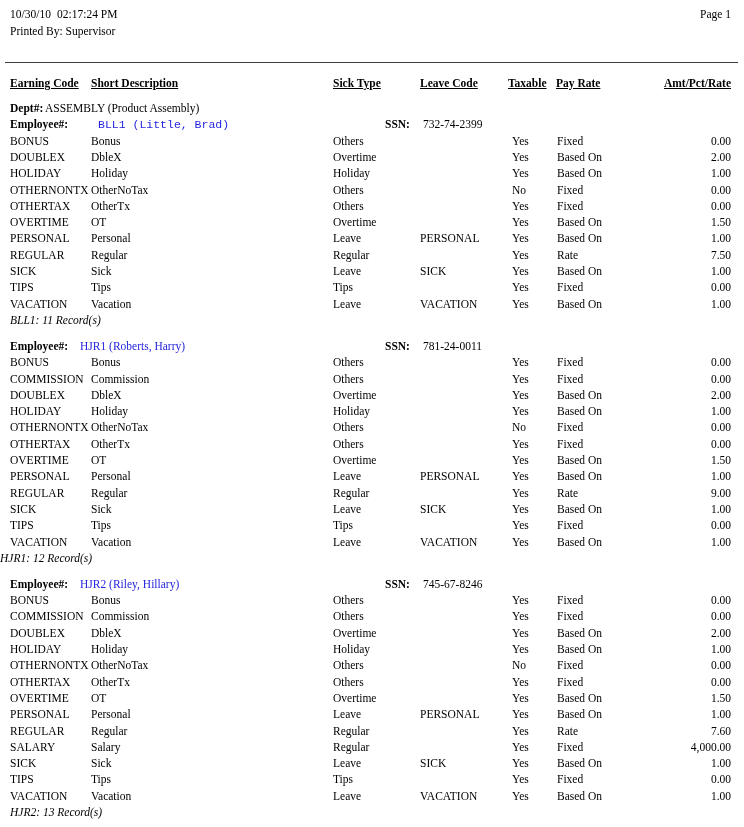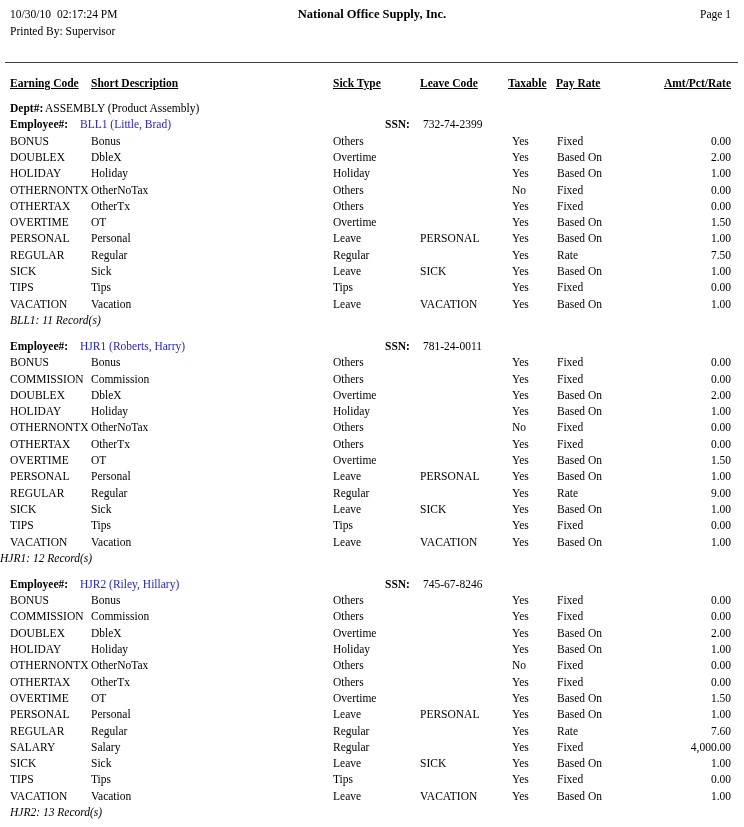--- a/index.html
+++ b/index.html
@@ -45,42 +45,41 @@
   .cell { position: absolute; white-space: nowrap; }
   .amt { right: 13px; text-align: right; }
 </style>
 </head>
 <body>
 
 <div class="page">
 
   <div class="line date">10/30/10</div>
   <div class="line time">02:17:24 PM</div>
-  <div class="line center company b">National Office Supply, Inc.</div>
   <div class="line pageno">Page 1</div>
   <div class="line printedby"><span>Printed By:</span>&nbsp;<span>Supervisor</span></div>
 
   <div class="rule"></div>
 
   <div class="hcol h1">Earning Code</div>
   <div class="hcol h2">Short Description</div>
   <div class="hcol h3">Sick Type</div>
   <div class="hcol h4">Leave Code</div>
   <div class="hcol h5">Taxable</div>
   <div class="hcol h6">Pay Rate</div>
   <div class="hcol h7">Amt/Pct/Rate</div>
 
   <div id="report-body">
       <div class="row" style="top: 102px;">
         <span class="cell b" style="left: 10px;">Dept#:</span>
         <span class="cell" style="left: 45px;">ASSEMBLY (Product Assembly)</span>
       </div>
       <div class="row" style="top: 118.3px;">
         <span class="cell b" style="left: 10px;">Employee#:</span>
-        <span class="cell" style="left: 80px; color: rgb(36, 36, 221);">BLL1 (Little, Brad)</span>
+        <span class="cell" style="left: 98px; color: rgb(36, 36, 221); font-family: Liberation Mono, monospace;">BLL1 (Little, Brad)</span>
         <span class="cell b" style="left: 385px;">SSN:</span>
         <span class="cell" style="left: 423px;">732-74-2399</span>
       </div>
       <div class="row" style="top: 134.6px;">
         <span class="cell" style="left: 10px;">BONUS</span>
         <span class="cell" style="left: 91px;">Bonus</span>
         <span class="cell" style="left: 333px;">Others</span>
         <span class="cell" style="left: 512px;">Yes</span>
         <span class="cell" style="left: 557px;">Fixed</span>
         <span class="cell amt">0.00</span>

